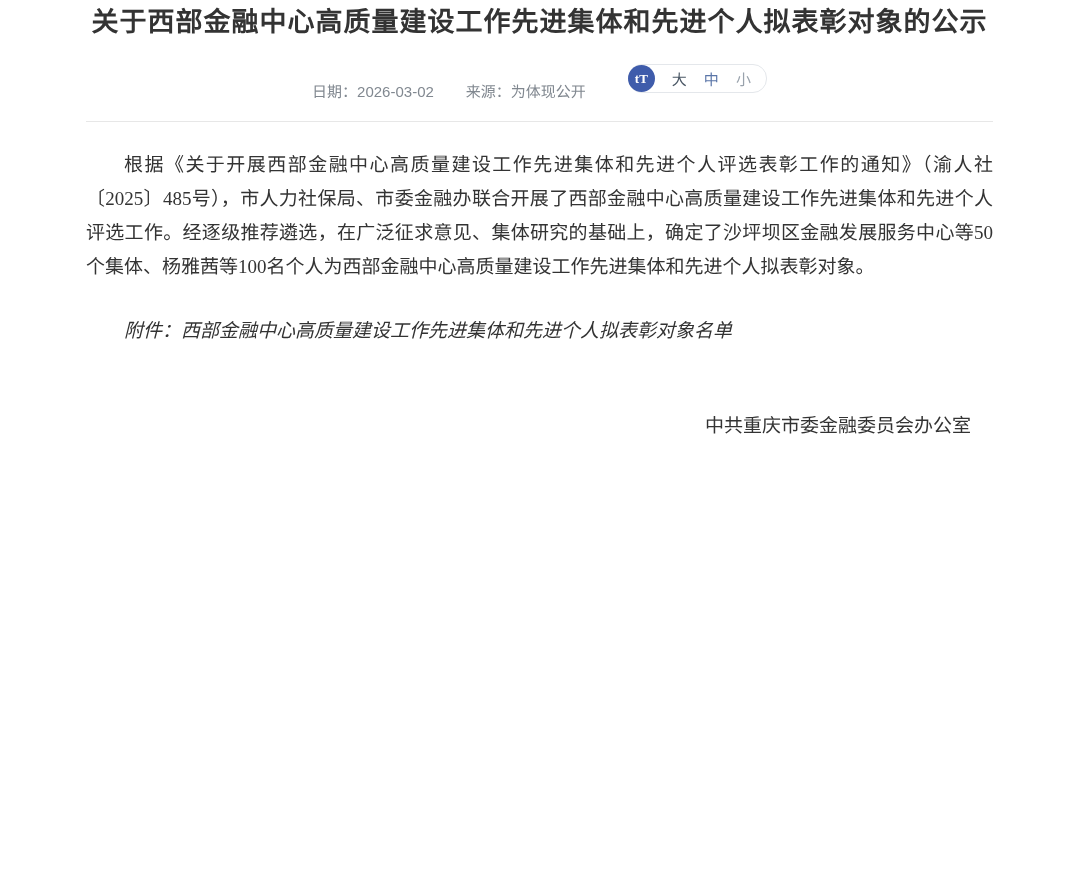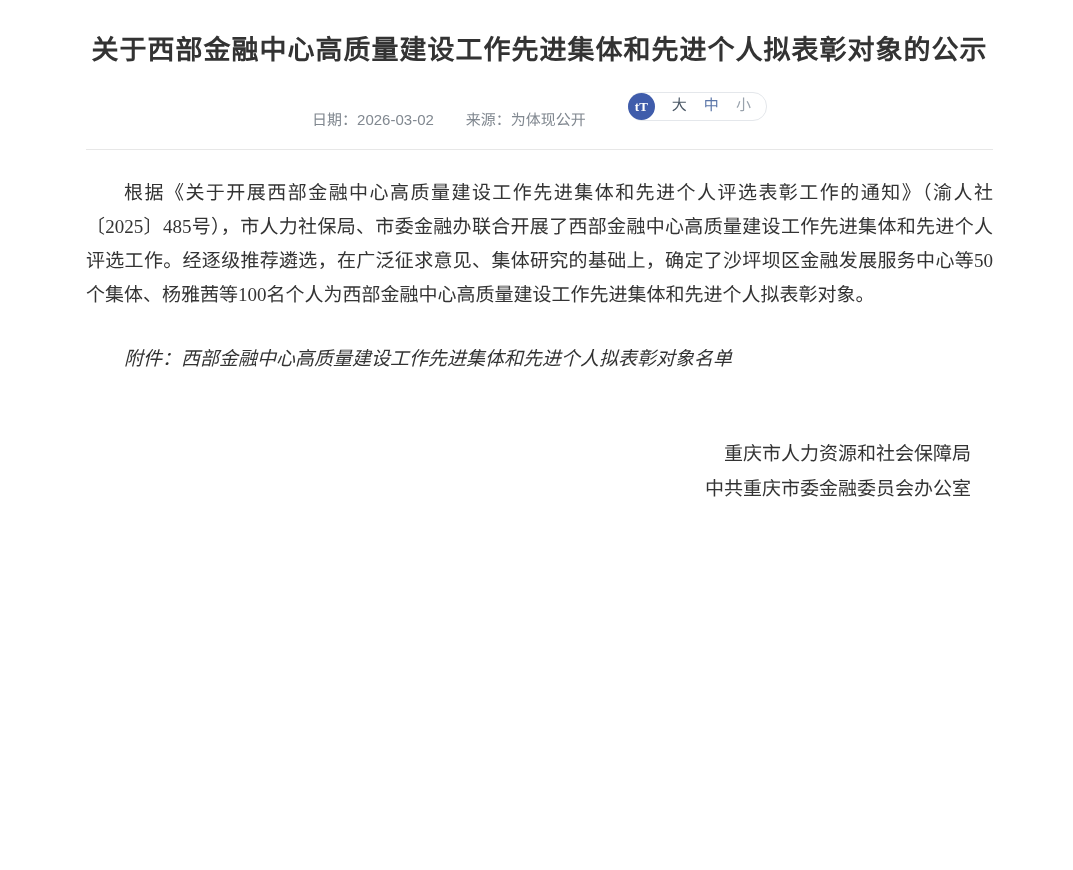--- a/index.html
+++ b/index.html
@@ -16,21 +16,20 @@
   }
   .page {
     box-sizing: border-box;
     width: 1073px;
     height: 870px;
     padding: 0 80px 0 86px;
   }
   
   .doc-title {
     margin: 0;
-    padding-top: 28px;
     text-align: center;
     font-family: "Liberation Sans", "DejaVu Sans", sans-serif;
     font-weight: bold;
     font-size: 27px;
     letter-spacing: 1px;
     color: #333333;
   }
   .meta-row {
     margin-top: 17px;
     display: flex;
@@ -38,21 +37,21 @@
     align-items: center;
     font-family: "Liberation Sans", "DejaVu Sans", sans-serif;
     font-size: 15px;
     color: #818890;
   }
   .meta-item { white-space: nowrap; margin-top: 24px; }
   .meta-item + .meta-item { margin-left: 32px; }
   .font-size-widget {
     margin-left: 42px;
     display: inline-flex;
-    align-items: flex-start;
+    align-items: center;
     height: 27px;
     border: 1px solid #e4e7eb;
     border-radius: 14px;
     background: #ffffff;
   }
   .font-size-circle {
     width: 27px;
     height: 27px;
     margin-left: -1px;
     border-radius: 50%;
@@ -124,18 +123,17 @@
   </div>
 
   <div class="divider"></div>
 
   <div class="article">
     <p>根据《关于开展西部金融中心高质量建设工作先进集体和先进个人评选表彰工作的通知》（渝人社〔2025〕485号），市人力社保局、市委金融办联合开展了西部金融中心高质量建设工作先进集体和先进个人评选工作。经逐级推荐遴选，在广泛征求意见、集体研究的基础上，确定了沙坪坝区金融发展服务中心等50个集体、杨雅茜等100名个人为西部金融中心高质量建设工作先进集体和先进个人拟表彰对象。</p>
     <p class="attachment-line">附件：西部金融中心高质量建设工作先进集体和先进个人拟表彰对象名单</p>
   </div>
 
   <div class="signature">
-    <div>重庆市人力资源和社会保障局</div>
     <div>中共重庆市委金融委员会办公室</div>
 
   </div>
 
 </div>
 
 </body></html>

